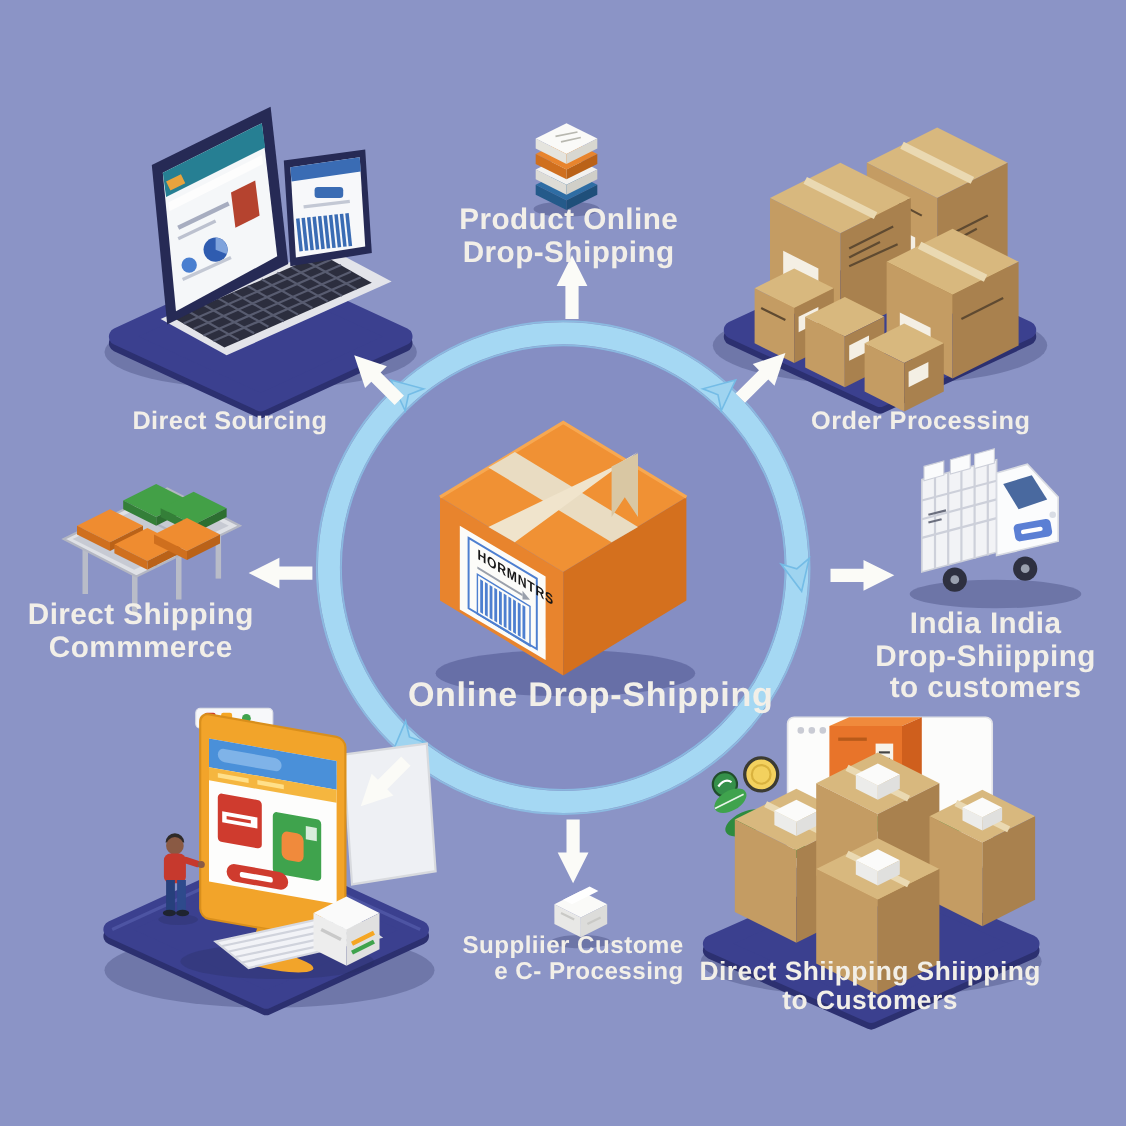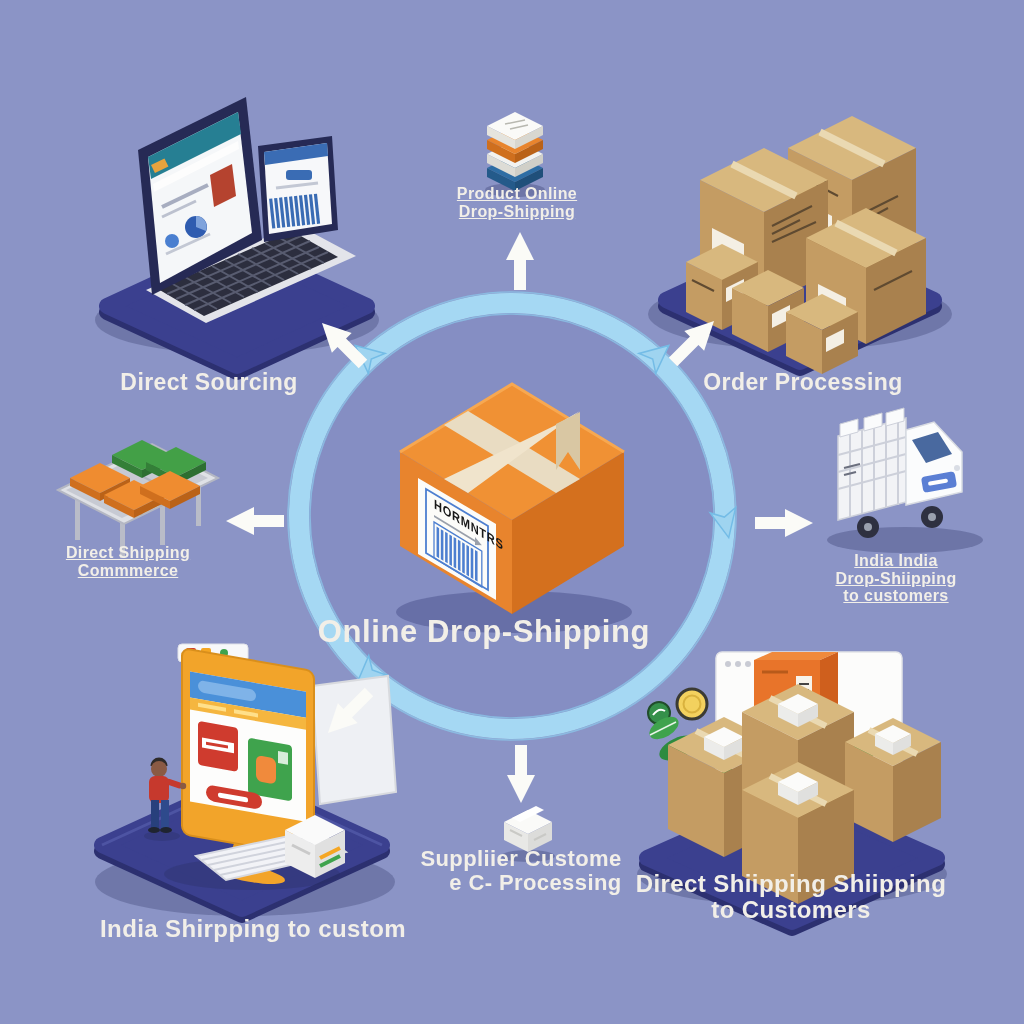--- a/index.html
+++ b/index.html
@@ -8,21 +8,21 @@
     background:#8b94c6;
     font-family:"Liberation Sans", sans-serif;
   }
   .art{position:absolute;left:0;top:0;width:1024px;height:1024px;}
   .lbl{
     position:absolute;transform:translateX(-50%);
     color:#f2efe8;font-weight:700;text-align:center;
     letter-spacing:.4px;line-height:1.1;white-space:nowrap;
   }
   .lbl .ln{display:block;}
-  .t21{font-size:16px;text-decoration:underline;}
+  .t21{font-size:27px;}
   .t22{font-size:22px;text-align:right;}
   .t23{font-size:23px;}
   .t24{font-size:24px;}
   .t31{font-size:31px;letter-spacing:.6px;}
 </style>
 </head>
 <body>
 
 <div class="stage">
 
@@ -439,40 +439,39 @@
     </g>
   </svg>
 
   <div class="lbl t21" style="left:517px;top:185px;">
     <span class="ln">Product Online</span>
     <span class="ln">Drop-Shipping</span>
   </div>
 
   <div class="lbl t23" style="left:209px;top:370px;">Direct Sourcing</div>
 
-  <div class="lbl t23" style="left:803px;top:370px;">Order Processing</div>
+  <div class="lbl t23" style="left:837px;top:370px;">Order Processing</div>
 
   <div class="lbl t21" style="left:896px;top:552px;">
     <span class="ln">India India</span>
     <span class="ln">Drop-Shiipping</span>
     <span class="ln">to customers</span>
   </div>
 
   <div class="lbl t21" style="left:128px;top:544px;">
     <span class="ln">Direct Shipping</span>
     <span class="ln">Commmerce</span>
   </div>
 
-  <div class="lbl t31" style="left:484px;top:615px;">Online Drop-Shipping</div>
+  <div class="lbl t31" style="left:537px;top:615px;">Online Drop-Shipping</div>
 
   <div class="lbl t22" style="left:521px;top:847px;">
     <span class="ln">Suppliier Custome</span>
     <span class="ln">e C- Processing</span>
   </div>
 
-  <div class="lbl t24" style="left:253px;top:916px;">India Shirpping to custom</div>
 
   <div class="lbl t24" style="left:791px;top:871px;">
     <span class="ln">Direct Shiipping Shiipping</span>
     <span class="ln">to Customers</span>
   </div>
 
 </div>
 
 </body></html>

